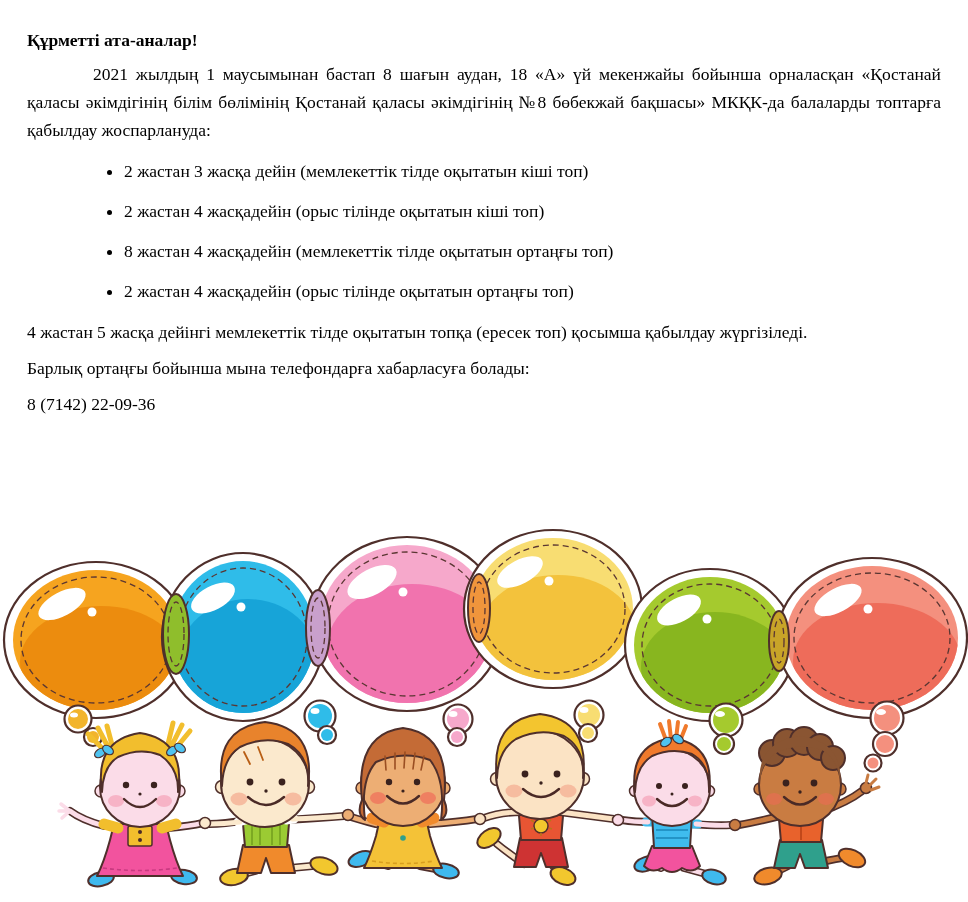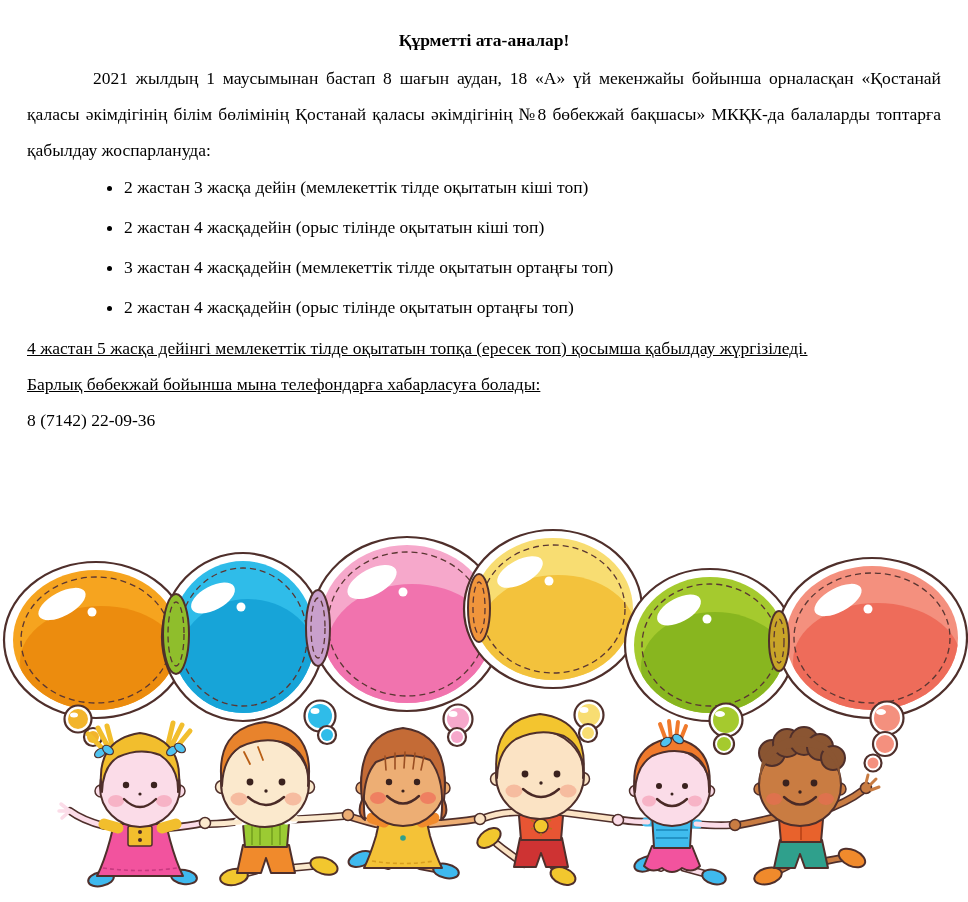--- a/index.html
+++ b/index.html
@@ -1,47 +1,47 @@
 <!DOCTYPE html>
 <html><head>
 <meta charset="utf-8">
 <title>Құрметті ата-аналар!</title>
 <style>
   html,body{margin:0;padding:0;background:#ffffff;width:968px;height:902px;overflow:hidden;}
   body{font-family:"Liberation Serif","DejaVu Serif",serif;color:#000;position:relative;}
   .doc{padding:28px 27px 0 27px;}
-  .title{font-weight:bold;font-size:17.5px;text-align:center;margin:0 0 8px 0;line-height:24px;}
-  .intro{font-size:17.5px;line-height:36px;text-align:justify;text-indent:66px;margin:4px 0 2px 0;}
-  ul.groups{margin:6px 0 12px 0;padding:0 0 0 97px;}
+  .title{font-weight:bold;font-size:17.5px;text-align:left;margin:0 0 8px 0;line-height:24px;}
+  .intro{font-size:17.5px;line-height:28px;text-align:justify;text-indent:66px;margin:4px 0 2px 0;}
+  ul.groups{margin:14px 0 12px 0;padding:0 0 0 97px;}
   ul.groups li{font-size:17.5px;line-height:27px;margin:0 0 13px 0;}
-  p.body{font-size:17.5px;line-height:28px;margin:0 0 8px 0;text-decoration:underline;}
+  p.body{font-size:17.5px;line-height:28px;margin:0 0 8px 0;}
   p.phone{font-size:17.5px;line-height:28px;margin:0 0 8px 0;font-family:Liberation Serif, serif;}
   .illustration{position:absolute;left:0;top:518px;width:968px;height:384px;}
   .face-line{fill:none;stroke:#4A2A26;stroke-width:2.4;stroke-linecap:round;}
   .limb-o{fill:none;stroke:#4F2F2B;stroke-width:8;stroke-linecap:round;}
   .limb-s{fill:none;stroke-width:4.8;stroke-linecap:round;}
   .cloth{stroke:#4F2F2B;stroke-width:2;stroke-linejoin:round;}
   .shoe{stroke:#4F2F2B;stroke-width:2;}
   .ring{fill:#fff;stroke:#4F2F2B;stroke-width:2.2;}
   .dash{fill:none;stroke:#5A3632;stroke-width:1.3;stroke-dasharray:6 4;}
 </style>
 </head>
 <body>
 
 <div class="doc">
   <div class="title">Құрметті ата-аналар!</div>
   <p class="intro">2021 жылдың 1 маусымынан бастап 8 шағын аудан, 18 «А» үй мекенжайы бойынша орналасқан «Қостанай қаласы әкімдігінің білім бөлімінің Қостанай қаласы әкімдігінің №8 бөбекжай бақшасы» МКҚК-да балаларды топтарға қабылдау жоспарлануда:</p>
   <ul class="groups">
     <li>2 жастан 3 жасқа дейін (мемлекеттік тілде оқытатын кіші топ)</li>
     <li>2 жастан 4 жасқадейін (орыс тілінде оқытатын кіші топ)</li>
-    <li>3 жастан 4 жасқадейін (мемлекеттік тілде оқытатын ортаңғы топ)</li>
+    <li>8 жастан 4 жасқадейін (мемлекеттік тілде оқытатын ортаңғы топ)</li>
     <li>2 жастан 4 жасқадейін (орыс тілінде оқытатын ортаңғы топ)</li>
   </ul>
   <p class="body">4 жастан 5 жасқа дейінгі мемлекеттік тілде оқытатын топқа (ересек топ) қосымша қабылдау жүргізіледі.</p>
-  <p class="body">Барлық бөбекжай бойынша мына телефондарға хабарласуға болады:</p>
+  <p class="body">Барлық ортаңғы бойынша мына телефондарға хабарласуға болады:</p>
   <p class="phone">8 (7142) 22-09-36</p>
 </div>
 
 <div class="illustration">
 <svg width="968" height="384" viewBox="0 518 968 384" xmlns="http://www.w3.org/2000/svg">
   <defs>
     <clipPath id="b1c">
           <ellipse cx="96" cy="640" rx="83" ry="70"></ellipse>
         </clipPath>
     <clipPath id="b2c">

